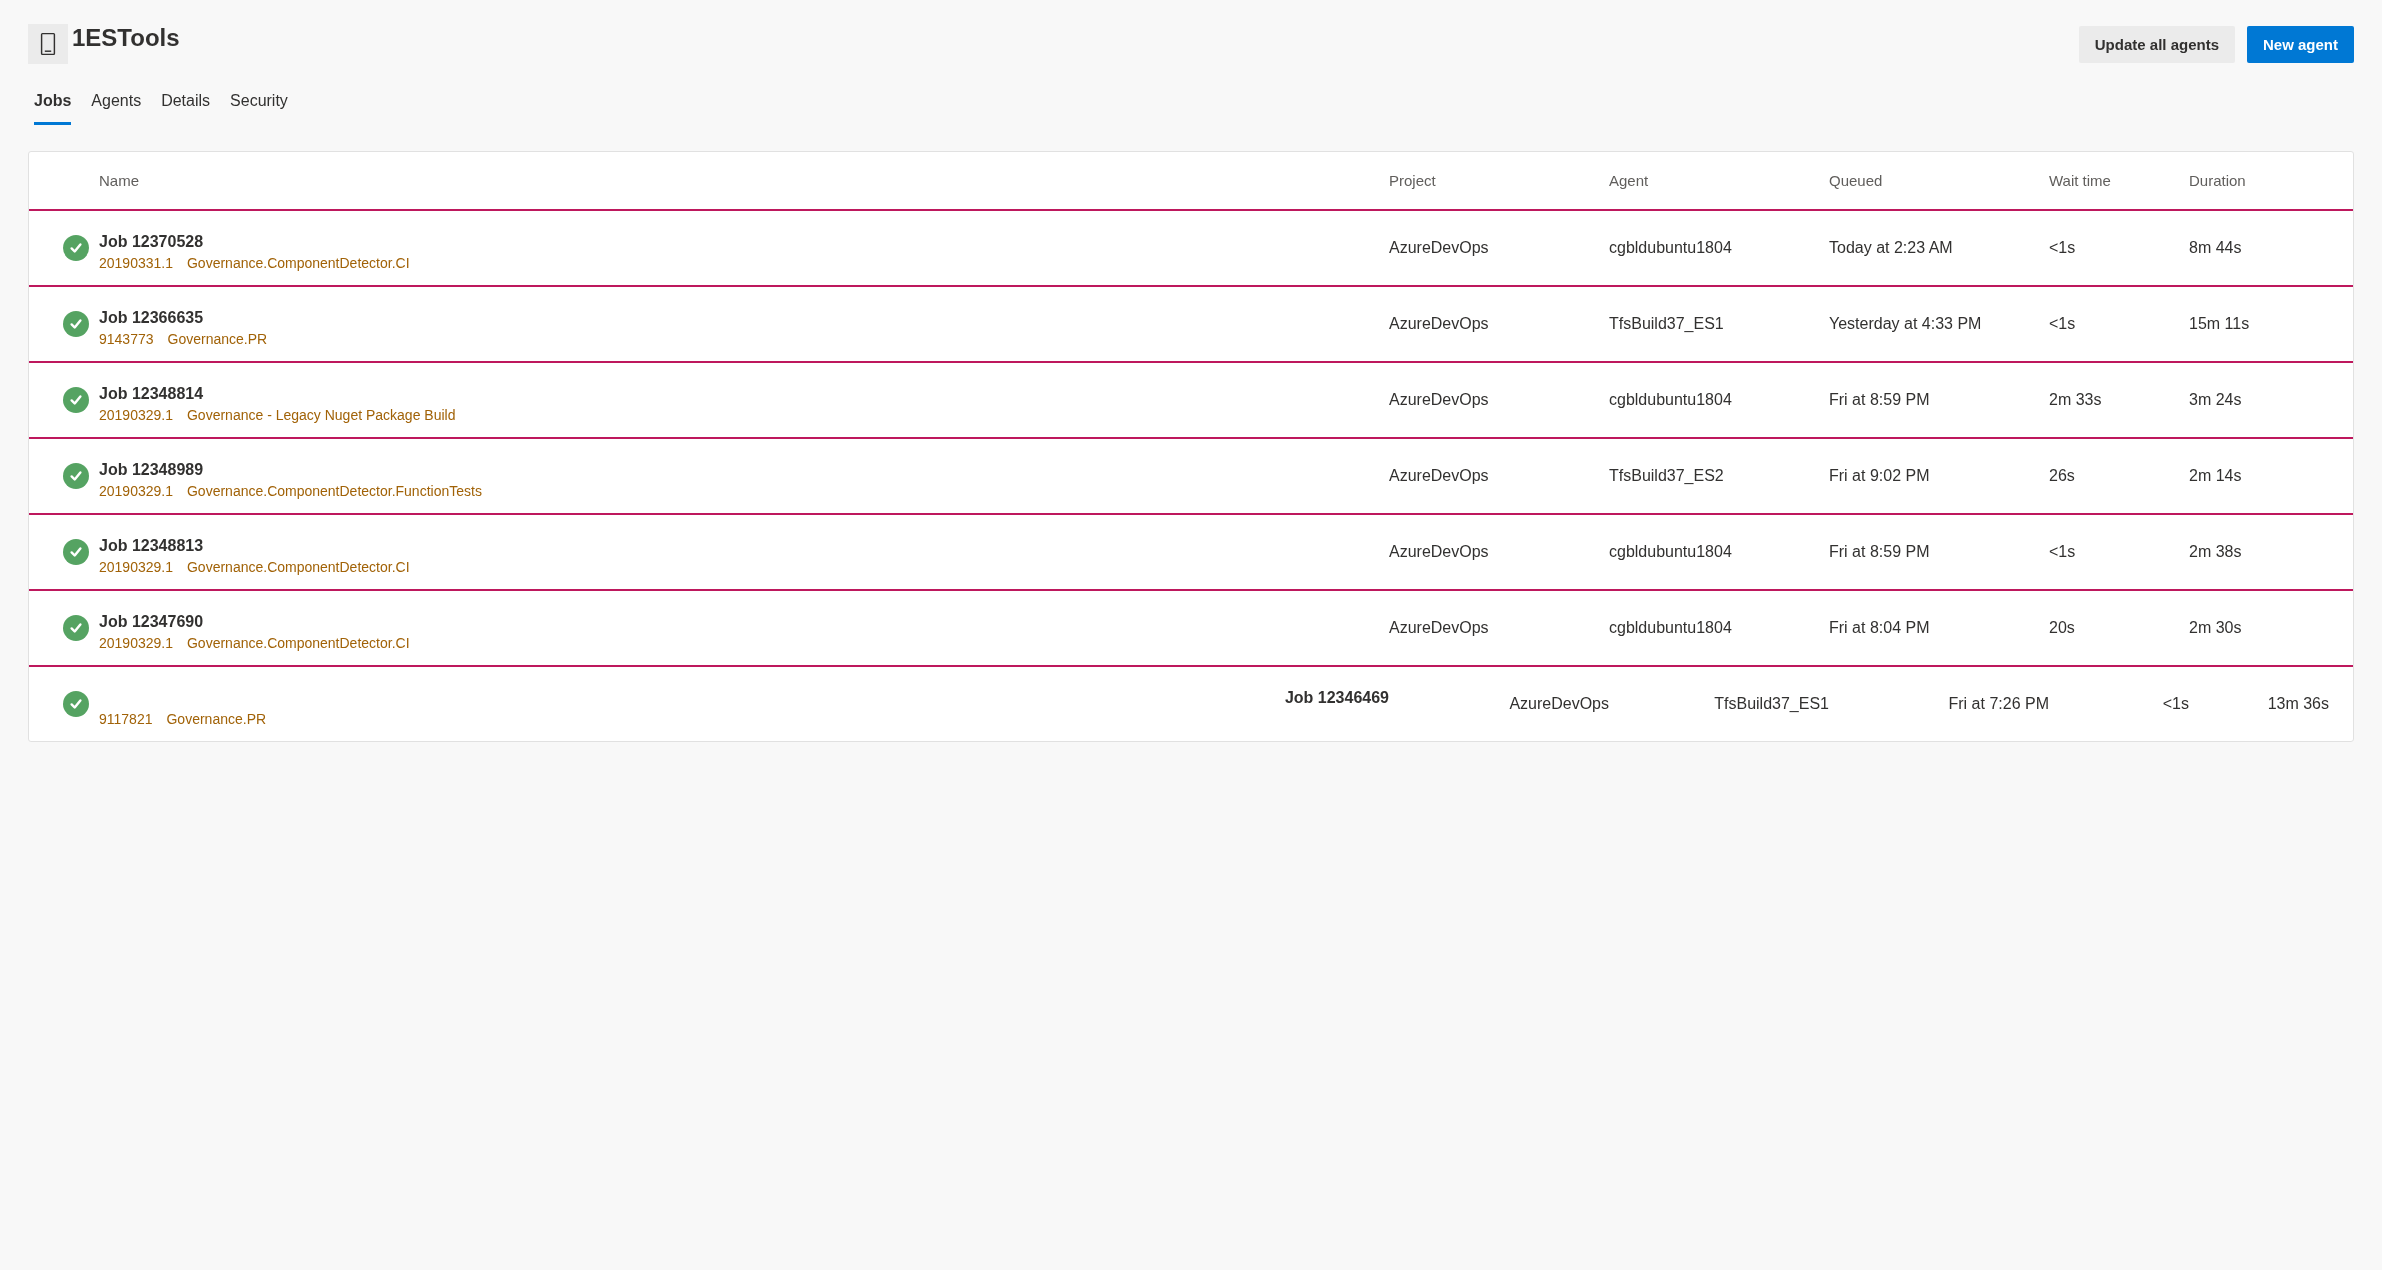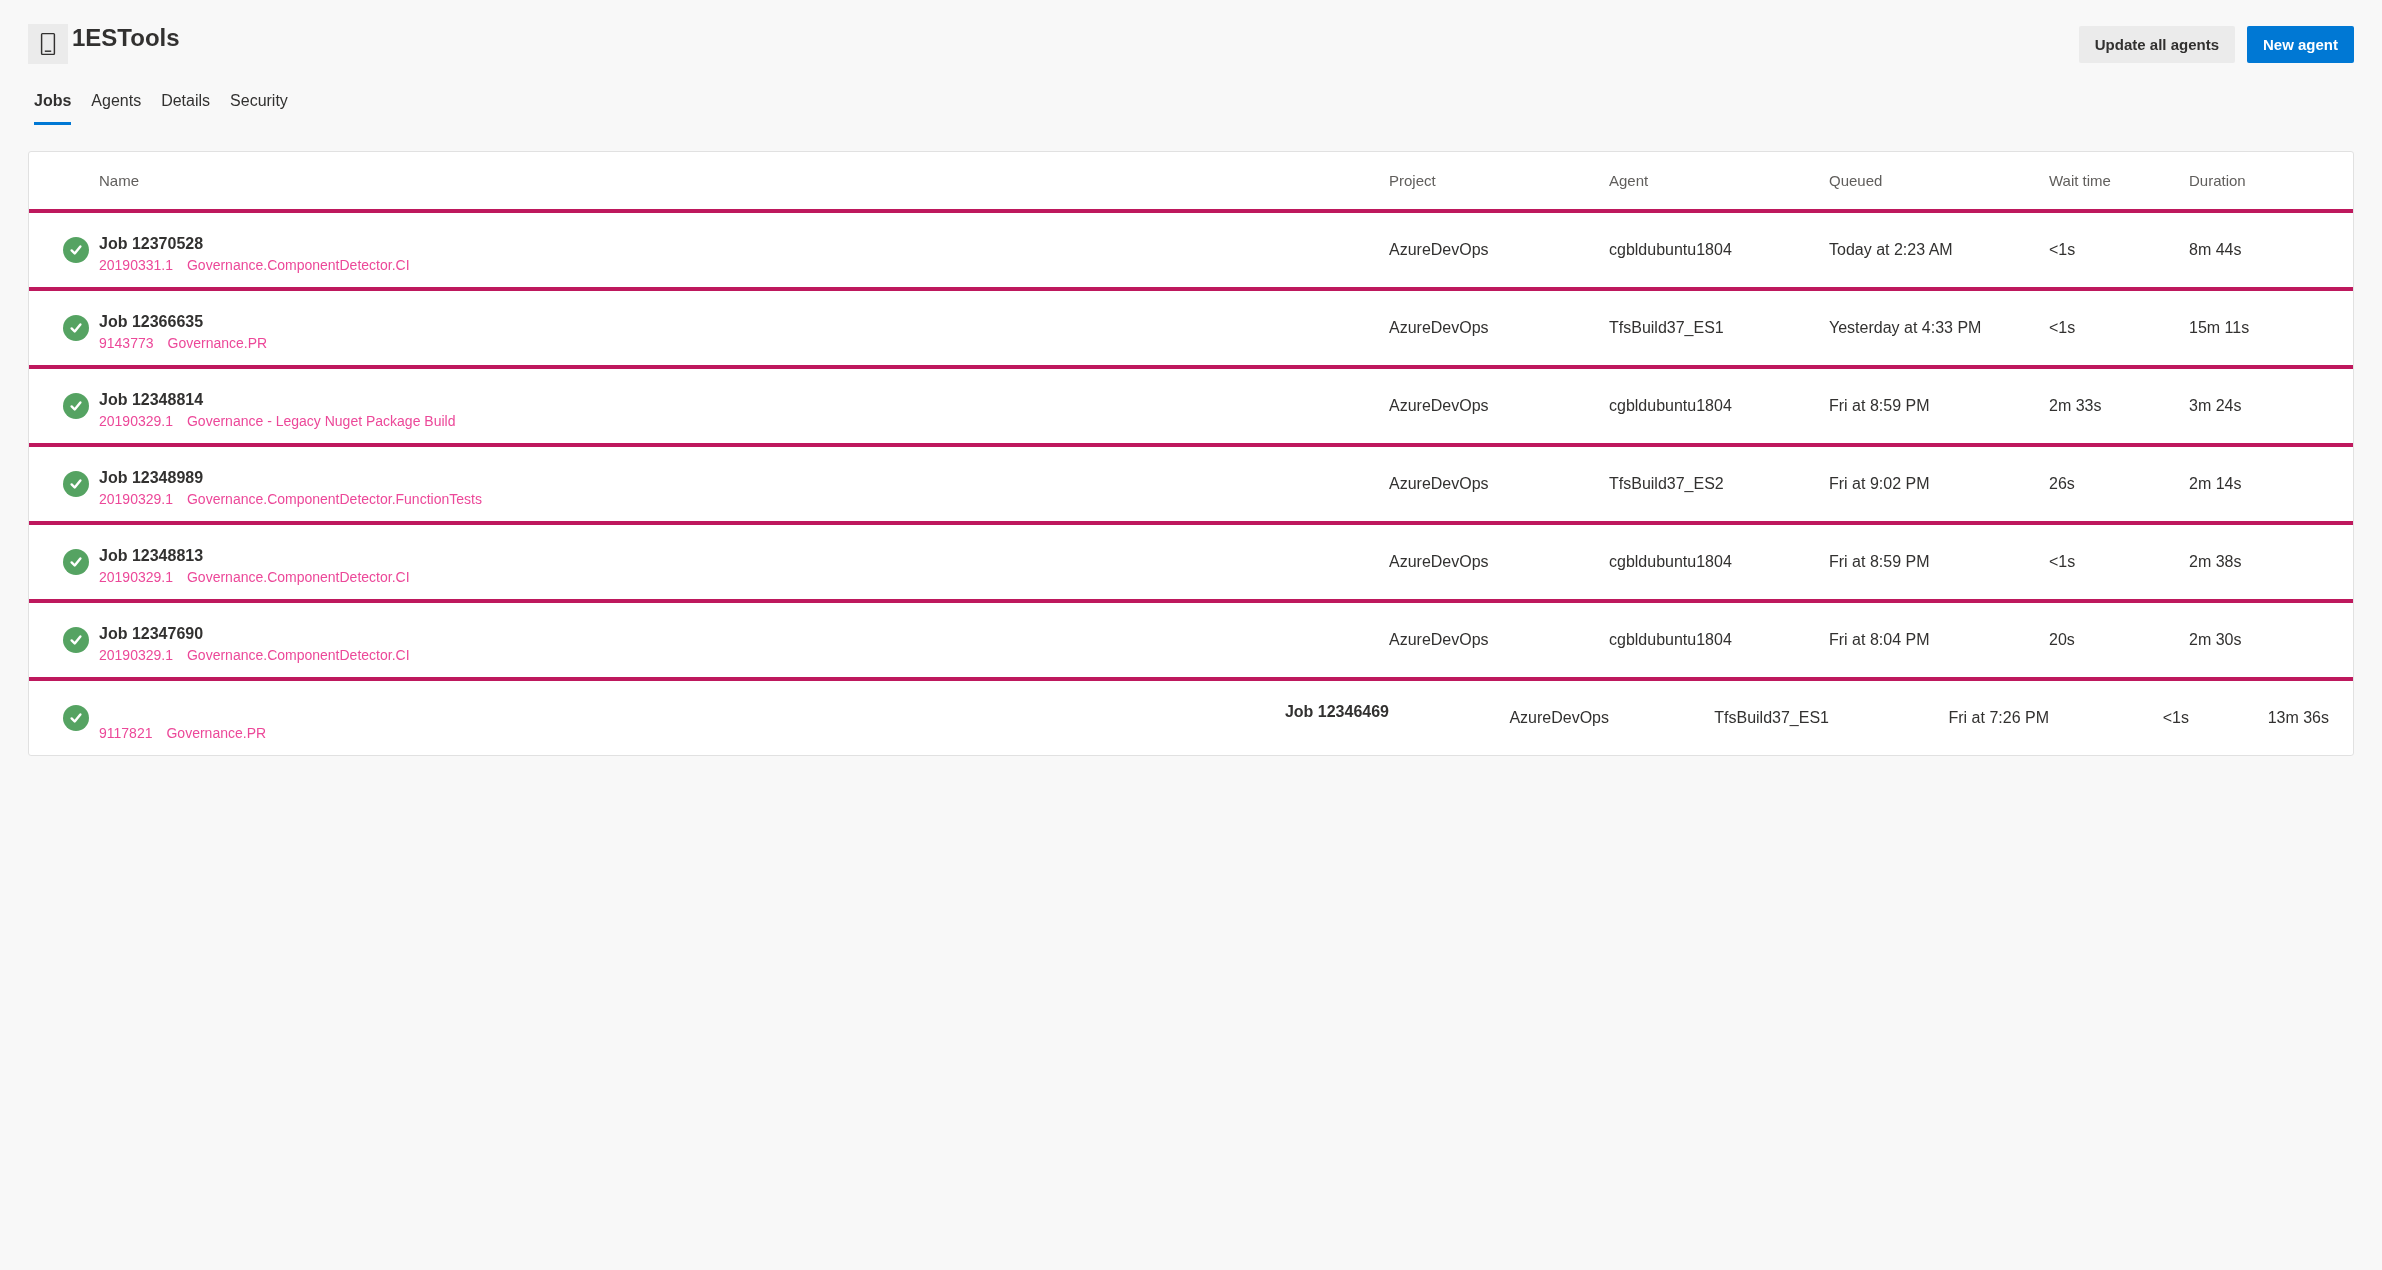--- a/index.html
+++ b/index.html
@@ -83,21 +83,21 @@
   .panel {
     background: #fff;
     border: 1px solid #e1e1e1;
     border-radius: 3px;
   }
   .row {
     display: grid;
     grid-template-columns: 46px 1fr 220px 220px 220px 140px 140px;
     align-items: center;
     padding: 14px 24px;
-    border-bottom: 4px solid #be185d;
+    border-bottom: 2px solid #be185d;
   }
   .row.header-row {
     color: #605e5c;
     font-size: 15px;
     padding-top: 20px;
     padding-bottom: 20px;
   }
   .row:last-child { border-bottom: none; text-align: right; }
   .status-col {
     display: flex;
@@ -124,21 +124,21 @@
   }
   .name-col .job-title {
     font-size: 16px;
     font-weight: 600;
     color: #323130;
     margin-bottom: 4px;
     margin-top: 8px;
   }
   .name-col .job-sub {
     font-size: 14px;
-    color: #ec4899;
+    color: #a16207;
     display: flex;
     gap: 14px;
   }
   .cell {
     font-size: 16px;
     color: #323130;
   }
 </style>
 </head>
 <body>

